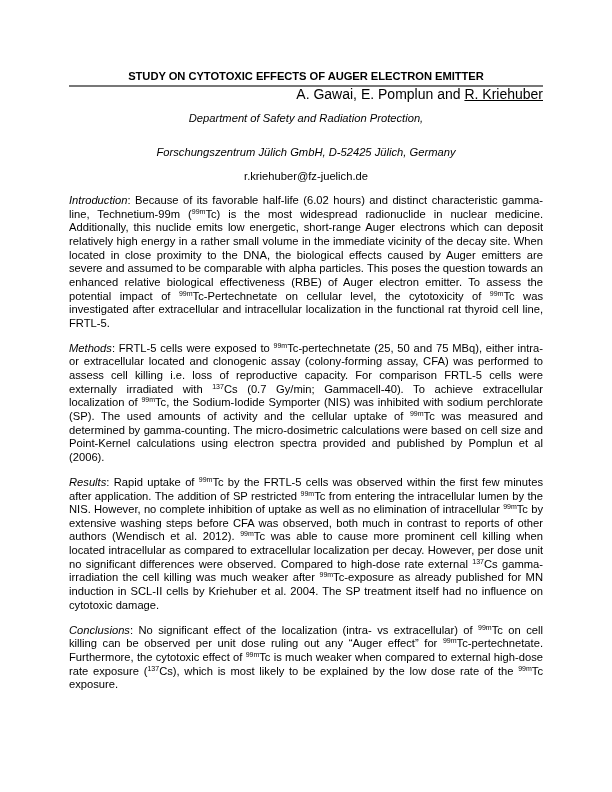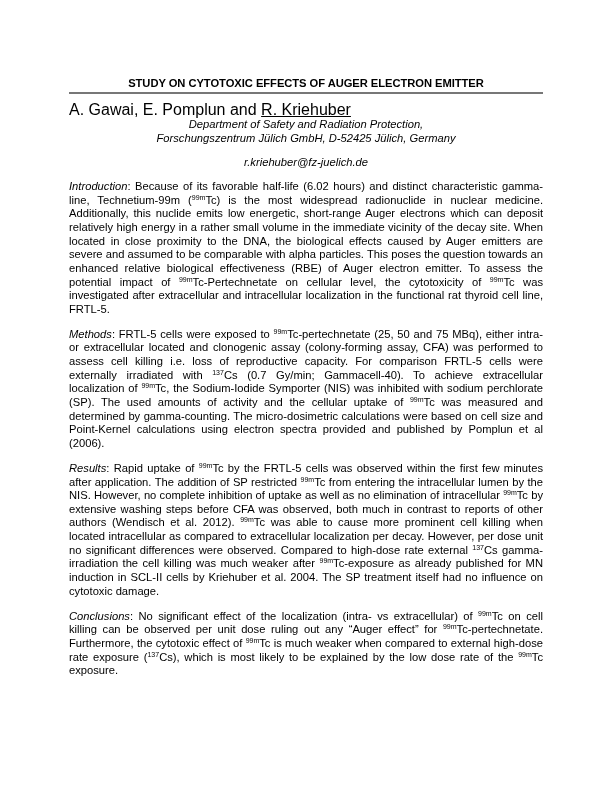--- a/index.html
+++ b/index.html
@@ -1,24 +1,24 @@
 <!DOCTYPE html>
 <html><head>
 <meta charset="utf-8">
 <style>
   html, body { margin: 0; padding: 0; background: #ffffff; }
   body { width: 612px; height: 792px; position: relative; overflow: hidden; color: #000; }
-  .page { position: absolute; left: 69px; top: 76px; width: 474px; font-family: "Liberation Sans", sans-serif; }
+  .page { position: absolute; left: 69px; top: 69px; width: 474px; font-family: "Liberation Sans", sans-serif; }
   .title { font-weight: bold; font-size: 11.2px; line-height: 14px; text-align: center; letter-spacing: -0.05px; }
   .title-rule { height: 0; border-top: 2px solid #777; margin-top: 2px; }
-  .authors { font-size: 16px; text-align: left; margin-top: 9px; line-height: 14px; }
+  .authors { font-size: 14px; text-align: right; line-height: 14px; }
   .authors .u { text-decoration: underline; }
-  .affil { font-style: italic; font-size: 11.2px; text-align: center; line-height: 14px; margin-top: 0; }
-  .affil + .affil { margin-top: 0; }
-  .email { font-style: italic; font-size: 11.2px; text-align: center; line-height: 14px; margin-top: 10px; }
+  .affil { font-style: italic; font-size: 11.2px; text-align: center; line-height: 14px; margin-top: 10px; }
+  .affil + .affil { margin-top: 20px; }
+  .email { font-size: 11.2px; text-align: center; line-height: 14px; margin-top: 10px; }
   .para { font-size: 11.2px; line-height: 13.65px; text-align: justify; margin-top: 10px; hyphens: none; }
   .para.first { margin-top: 11px; }
   .para .head { font-weight: normal; font-style: italic; }
   sup { font-size: 7px; line-height: 0; vertical-align: 4px; }
 </style>
 </head>
 <body>
 
 <div class="page">
   <div class="title">

